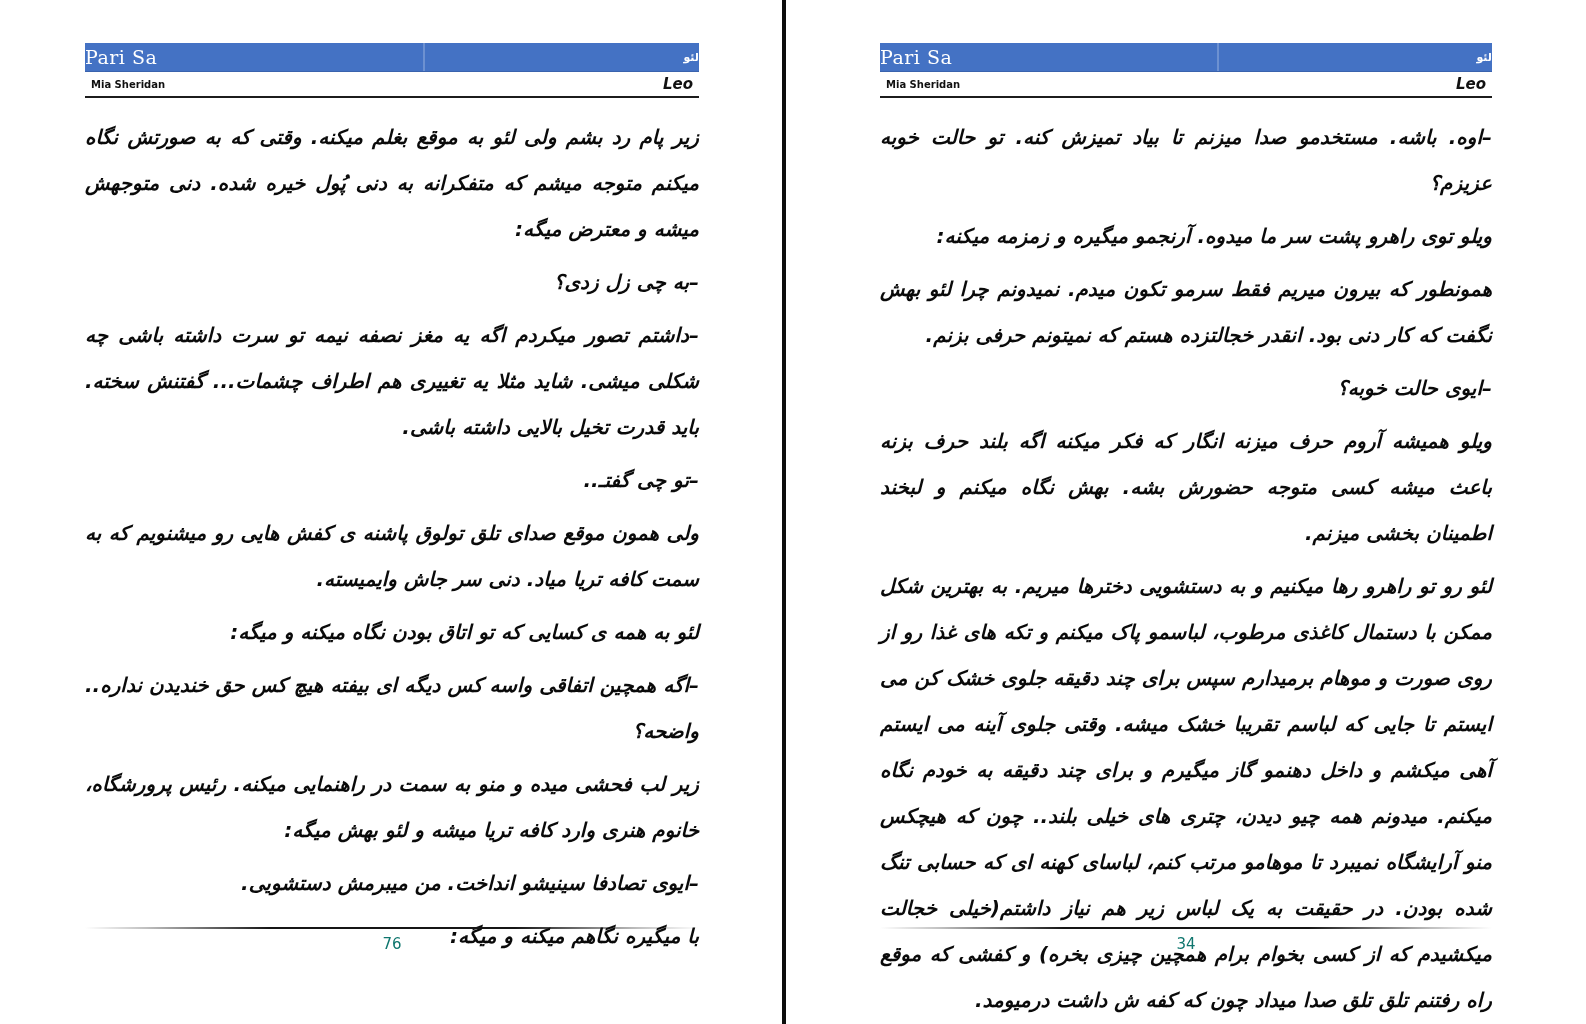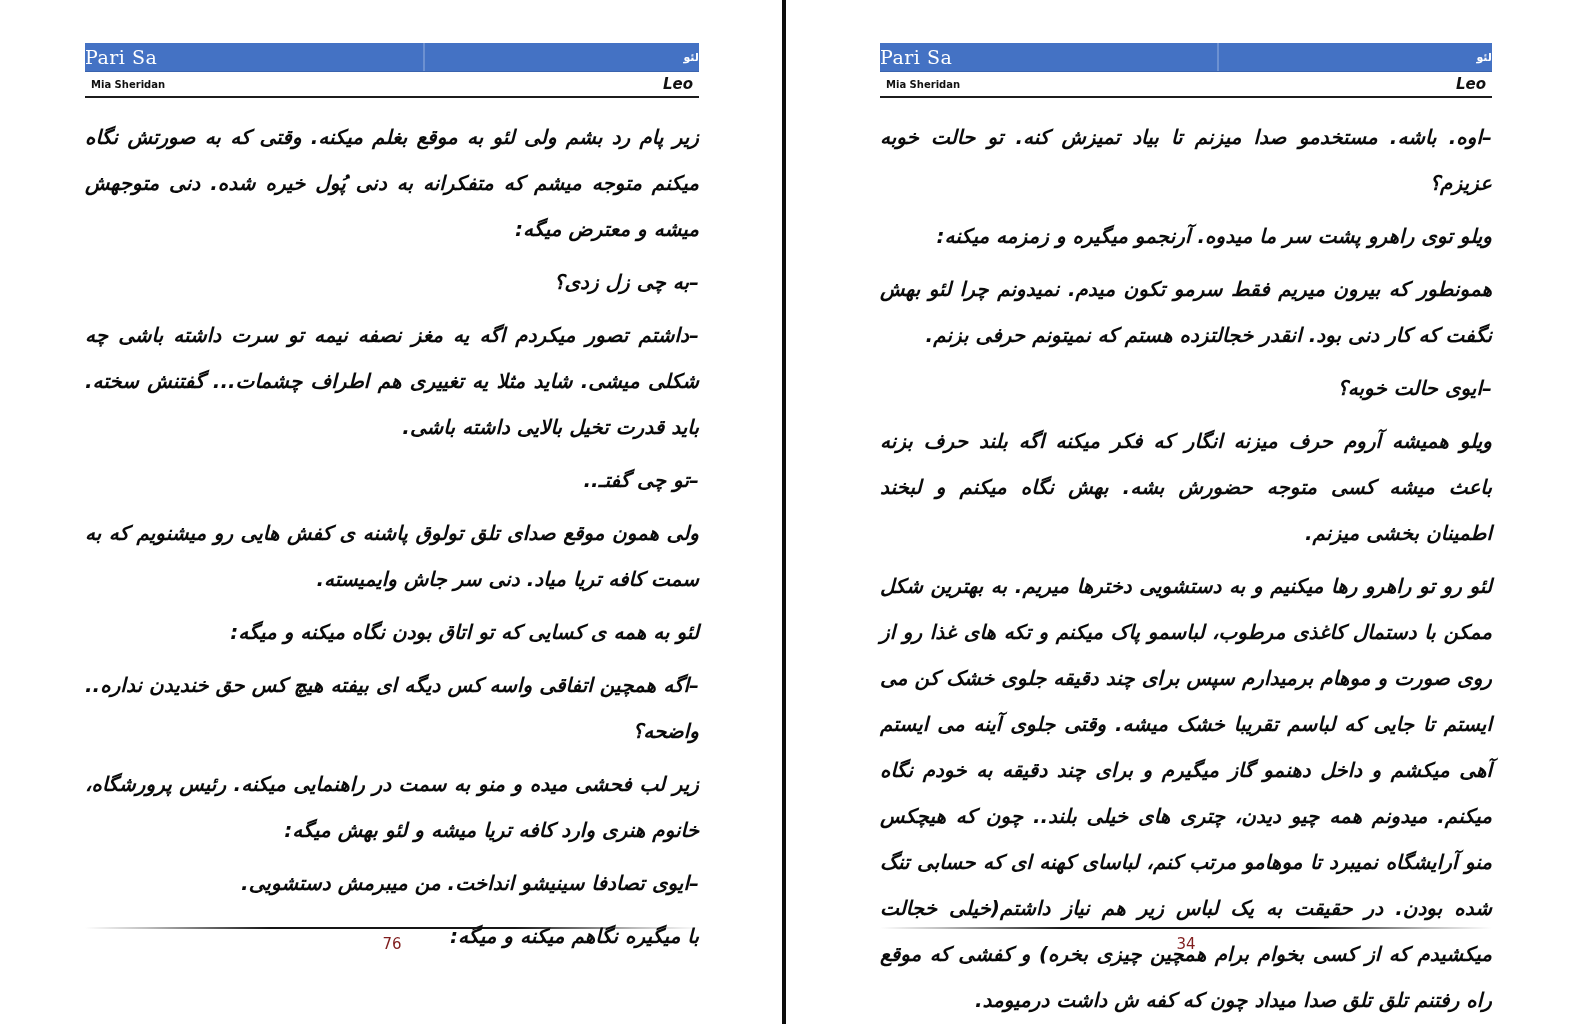--- a/index.html
+++ b/index.html
@@ -50,21 +50,21 @@
     font-style:italic;font-family:"DejaVu Sans",sans-serif;
   }
   .footer{position:absolute;top:884px;left:0;right:0;}
   .footer-rule{
     height:2px;
     background:linear-gradient(to right,
       rgba(0,0,0,0) 0%, rgba(0,0,0,0.25) 10%, #151515 30%,
       #151515 70%, rgba(0,0,0,0.25) 90%, rgba(0,0,0,0) 100%);
   }
   .page-number{
-    text-align:center;margin-top:6px;font-size:15px;color:#7f1d1d;
+    text-align:center;margin-top:6px;font-size:15px;color:#0f766e;
     font-family:"DejaVu Sans",sans-serif;
   }
 </style>
 </head>
 <body>
 
 <div class="divider center"></div>
 
 <div class="page left">
   <div class="header-bar">

